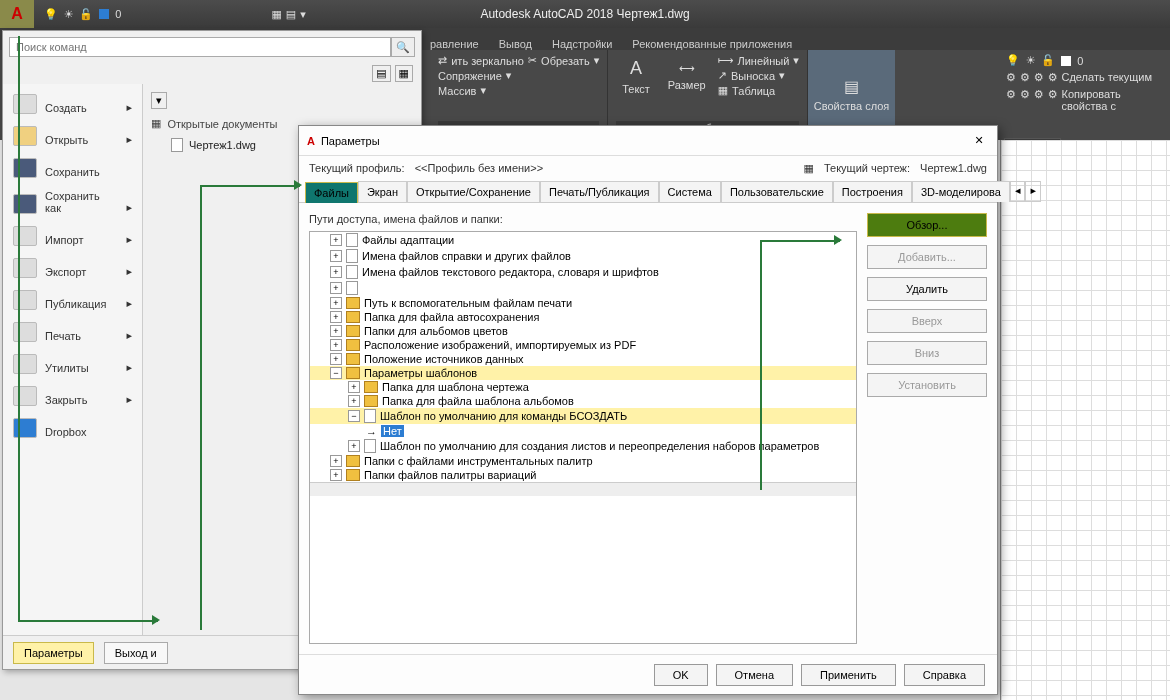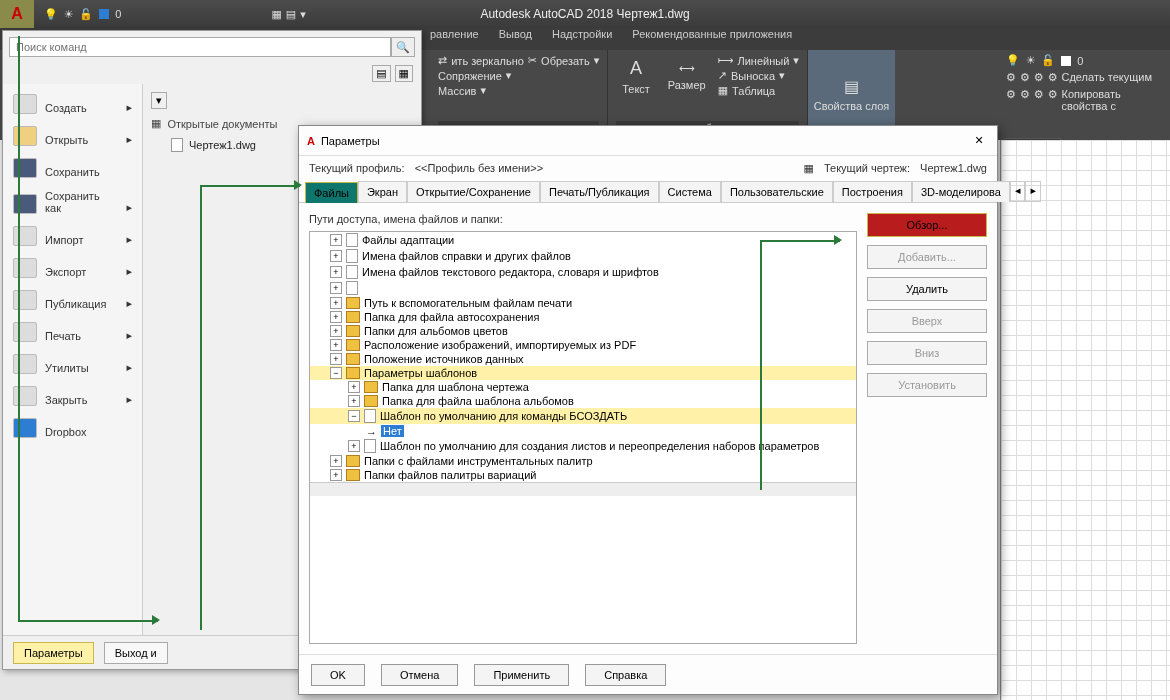--- a/index.html
+++ b/index.html
@@ -5,21 +5,21 @@
 * { margin: 0; padding: 0; box-sizing: border-box; font-family: "Segoe UI", Tahoma, sans-serif; font-size: 11px; }
 body { width: 1170px; height: 700px; background: #e5e5e5; position: relative; overflow: hidden; }
 
 
 .titlebar { height: 28px; background: linear-gradient(#4c4c4c,#3a3a3a); display: flex; align-items: center; color: #ddd; }
 .app-logo { width: 34px; height: 28px; background: #8a8a4a; display: flex; align-items: center; justify-content: center; font-weight: bold; color: #c00; font-size: 16px; }
 .qat { display: flex; gap: 6px; align-items: center; padding: 0 10px; }
 .title-text { position: absolute; left: 50%; transform: translateX(-50%); color: #eee; font-size: 12px; }
 
 
-.ribbon-tabs { height: 22px; background: #3c3c3c; display: flex; padding-left: 430px; gap: 20px; align-items: flex-start; color: #ccc; }
+.ribbon-tabs { height: 22px; background: #3c3c3c; display: flex; padding-left: 430px; gap: 20px; align-items: flex-end; color: #ccc; }
 .ribbon-body { height: 90px; background: #484848; display: flex; padding-left: 430px; color: #ddd; }
 .ribbon-panel { border-right: 1px solid #333; padding: 4px 8px; display: flex; flex-direction: column; gap: 2px; font-size: 10px; }
 .ribbon-panel .row { display: flex; gap: 4px; align-items: center; }
 .ribbon-big { display: flex; flex-direction: column; align-items: center; justify-content: center; padding: 4px 6px; gap: 4px; }
 .ribbon-big.active { background: #5a6a7a; }
 .panel-label { background: #3a3a3a; text-align: center; padding: 1px 4px; color: #bbb; margin-top: auto; }
 
 
 .appmenu { position: absolute; top: 30px; left: 2px; width: 420px; height: 640px; background: #f0f0f0; border: 1px solid #999; box-shadow: 2px 2px 6px rgba(0,0,0,0.3); display: flex; flex-direction: column; }
 .search-row { padding: 6px; display: flex; }
@@ -55,23 +55,23 @@
 .tree-row .sel { background: #2d7dd2; color: #fff; padding: 0 2px; }
 .expander { width: 12px; height: 12px; border: 1px solid #999; display: inline-flex; align-items: center; justify-content: center; font-size: 9px; background: #fff; cursor: pointer; }
 .folder-icon { width: 14px; height: 12px; background: #f0c040; border: 1px solid #b08020; display: inline-block; }
 .file-icon { width: 12px; height: 14px; background: #fff; border: 1px solid #999; display: inline-block; }
 .indent1 { padding-left: 20px; }
 .indent2 { padding-left: 38px; }
 .indent3 { padding-left: 56px; }
 .tree-scroll { height: 14px; background: #eee; border-top: 1px solid #ccc; }
 .btn-col { width: 120px; display: flex; flex-direction: column; gap: 8px; }
 .side-btn { padding: 5px 4px; border: 1px solid #aaa; background: #f4f4f4; cursor: pointer; text-align: center; }
-.side-btn.hl { background: #b91c1c; border-color: #c9b94a; }
+.side-btn.hl { background: #4d7c0f; border-color: #c9b94a; }
 .side-btn.disabled { color: #999; }
-.dlg-footer { height: 40px; border-top: 1px solid #ddd; display: flex; align-items: center; gap: 16px; padding: 0 12px; }
+.dlg-footer { height: 40px; border-top: 1px solid #ddd; display: flex; align-items: center; justify-content: flex-end; gap: 8px; padding: 0 12px; }
 .dlg-footer button { padding: 4px 18px; border: 1px solid #999; background: #f4f4f4; cursor: pointer; }
 
 
 .arrow-line { position: absolute; background: #2a7a3a; }
 
 
 .canvas { position: absolute; top: 140px; left: 1000px; right: 0; bottom: 0; background: #fff; background-image: linear-gradient(#ddd 1px, transparent 1px), linear-gradient(90deg, #ddd 1px, transparent 1px); background-size: 15px 15px; border-left: 1px solid #888; }
 
 
 .right-ribbon { position: absolute; top: 50px; left: 1000px; right: 0; height: 88px; background: #484848; color: #ddd; font-size: 10px; padding: 4px 6px; display: flex; flex-direction: column; gap: 4px; }

